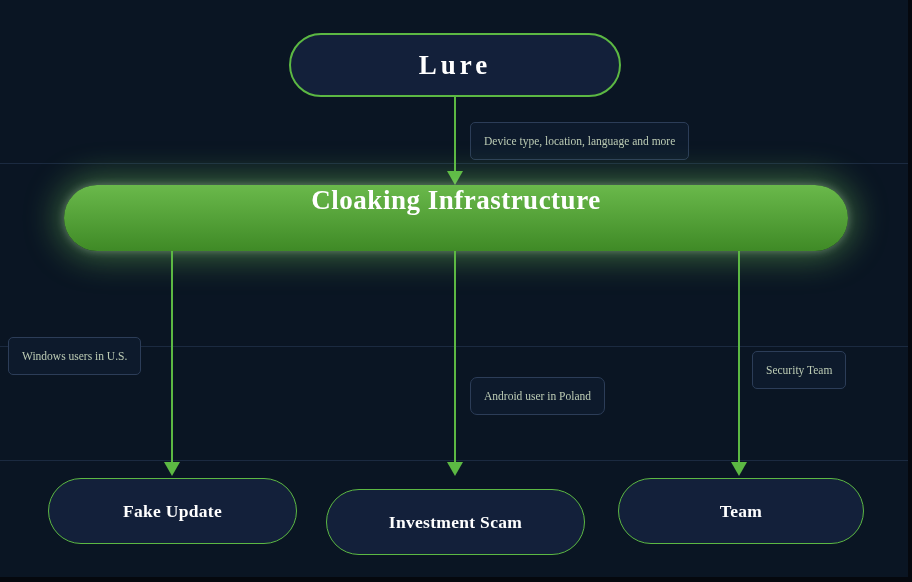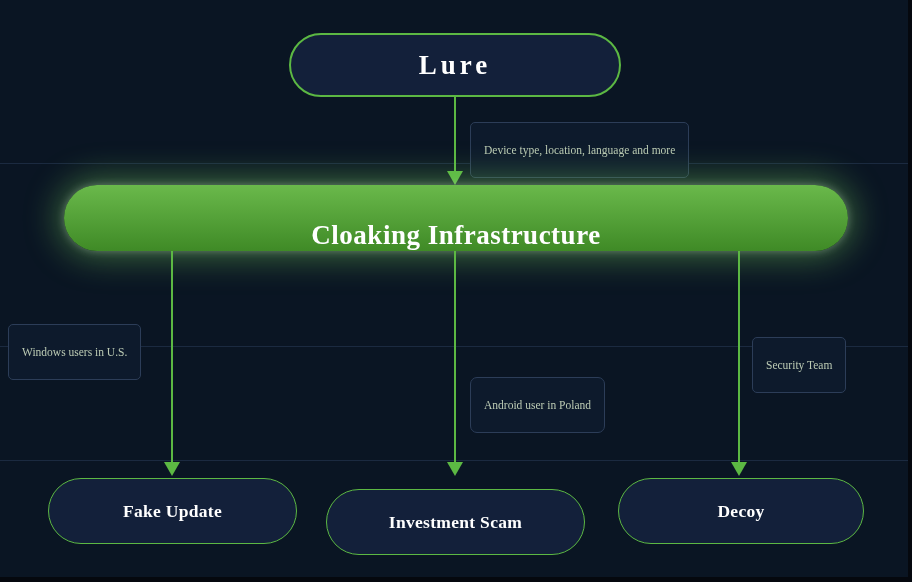--- a/index.html
+++ b/index.html
@@ -32,41 +32,41 @@
     top:478px;height:66px;
     font-size:17.5px;letter-spacing:.3px;
     border-width:1.5px;
   }
   .node-fake{left:48px;width:249px;text-align:center;}
   .node-invest{left:326px;width:259px;margin-top:11px;}
   .node-decoy{left:618px;width:246px;}
   .bar{
     position:absolute;left:64px;top:185px;width:784px;height:66px;
     border-radius:33px;
-    display:flex;align-items:flex-end;justify-content:center;
+    display:flex;align-items:flex-start;justify-content:center;
     background:linear-gradient(180deg,var(--bar-gradient-top) 0%,var(--bar-gradient-bottom) 100%);
     box-shadow:0 0 8px rgba(255,255,255,0.28), 0 0 34px 6px rgba(120,210,90,0.45);
     color:var(--node-text);
     font-weight:bold;font-size:27px;letter-spacing:.5px;
   }
   .edge-label{
     position:absolute;
     display:inline-flex;align-items:center;justify-content:center;
-    padding:21px 13px;
+    padding:12px 13px;
     border:1px solid var(--label-border);
     border-radius:5px;
     background:var(--label-fill);
     color:var(--label-text);
     font-size:11.5px;
     white-space:nowrap;
   }
   .lbl-device{left:470px;top:122px;}
-  .lbl-windows{left:8px;top:324px;}
+  .lbl-windows{left:8px;top:337px;}
   .lbl-android{left:470px;top:377px;border-radius:7px;}
-  .lbl-security{left:752px;top:337px;}
+  .lbl-security{left:752px;top:351px;}
   .vline{
     position:absolute;width:2px;
     background:var(--accent-green);
   }
   .ahead{
     position:absolute;width:0;height:0;
     border-left:8px solid transparent;
     border-right:8px solid transparent;
     border-top:14px solid var(--accent-green);
   }
@@ -118,17 +118,17 @@
     <span>Security Team</span>
   </div>
 
   <div class="node node-bottom node-fake">
     <span>Fake Update</span>
   </div>
   <div class="node node-bottom node-invest">
     <span>Investment Scam</span>
   </div>
   <div class="node node-bottom node-decoy">
-    <span>Decoy</span>
+    <span>Team</span>
   </div>
 
   <div class="bottom-band"></div>
 </div>
 
 </body></html>

